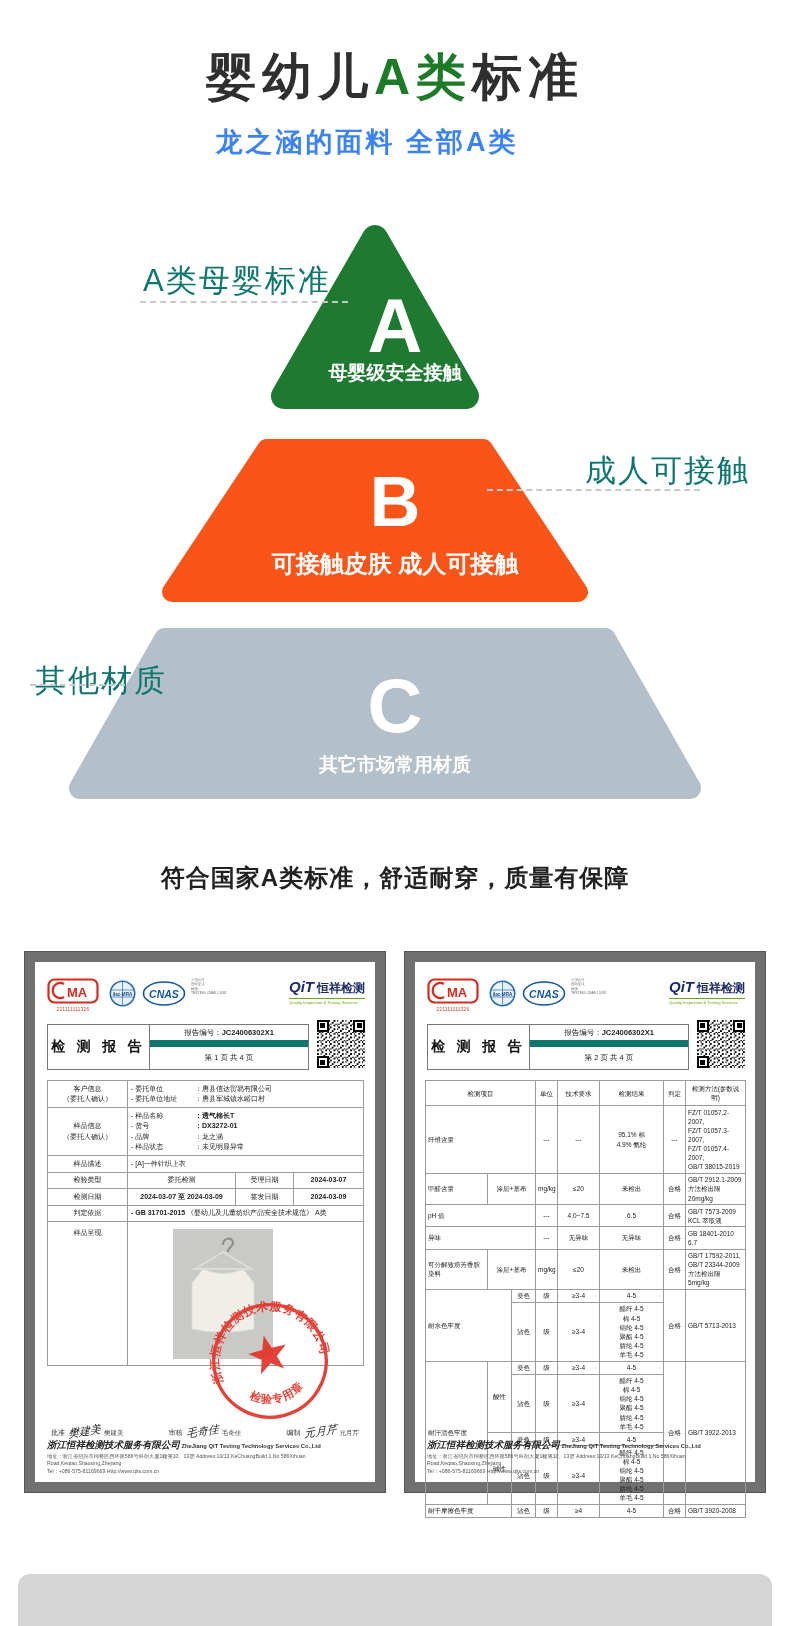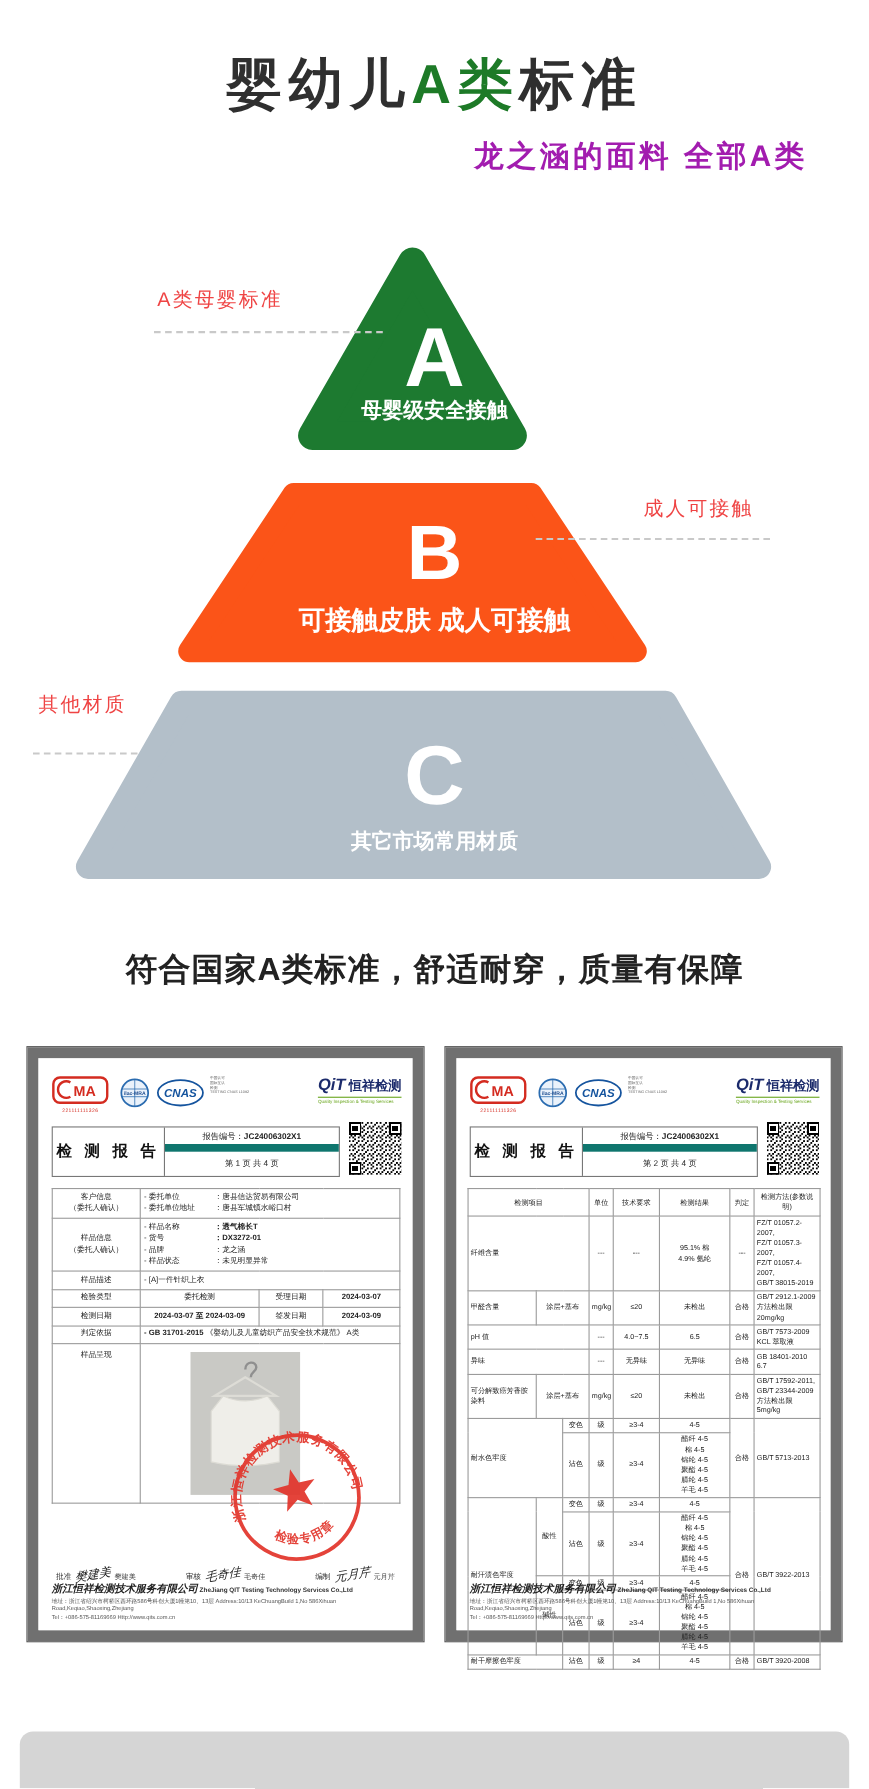--- a/index.html
+++ b/index.html
@@ -4,37 +4,37 @@
 <style>
   html,body{margin:0;padding:0;background:#fff;}
   .stage{position:relative;width:790px;height:1626px;background:#fff;overflow:hidden;
          font-family:"Liberation Sans",sans-serif;color:#333;}
   .abs{position:absolute;}
 
   
   .main-title{top:44px;left:0;width:790px;text-align:center;font-size:50px;font-weight:bold;
               letter-spacing:6px;color:#2f2f2f;}
   .main-title .hl{color:#1d7a27;}
-  .sub-title{top:124px;left:0;width:734px;text-align:right;font-size:27px;font-weight:bold;
-             letter-spacing:3px;color:#a21caf;}
+  .sub-title{top:124px;left:0;width:734px;text-align:center;font-size:27px;font-weight:bold;
+             letter-spacing:3px;color:#3b82f6;}
 
   
   .pyr-svg{top:0;left:0;}
   .pyr-letter{color:#fff;font-weight:bold;text-align:center;width:790px;left:0;}
   .letter-a{top:282px;font-size:76px;}
   .letter-b{top:462px;font-size:70px;}
   .letter-c{top:662px;font-size:76px;}
   .pyr-cap{color:#fff;font-weight:bold;text-align:center;width:790px;left:0;font-size:19px;}
   .cap-a{top:360px;}
   .cap-b{top:548px;font-size:24px;}
   .cap-c{top:752px;}
-  .side-label{color:#ef4444;font-size:18px;letter-spacing:2px;}
+  .side-label{color:#0f766e;font-size:31px;letter-spacing:2px;}
   .dash{border-top:2px dashed #c9c9c9;height:0;}
 
-  .tagline{top:862px;left:0;width:790px;text-align:center;font-size:29px;font-weight:600;
+  .tagline{top:862px;left:0;width:790px;text-align:center;font-size:24px;font-weight:600;
            color:#222;letter-spacing:1px;}
 
   
   .frame{width:360px;height:540px;background:#fff;border:10px solid #707070;box-sizing:border-box;
          box-shadow:inset 0 0 0 1px #ababab,0 0 0 1px #565656;}
   .paper{position:absolute;inset:0;background:#fff;padding-left:20px;}
 
   
   .cma-num{font-size:4.5px;color:#d42b20;letter-spacing:.4px;margin-top:1px;text-align:center;}
   .cnas-side{font-size:3.4px;color:#666;line-height:1.25;white-space:pre-line;}
@@ -104,21 +104,21 @@
   <div class="abs pyr-cap cap-a">母婴级安全接触</div>
   <div class="abs pyr-letter letter-b">B</div>
   <div class="abs pyr-cap cap-b">可接触皮肤 成人可接触</div>
   <div class="abs pyr-letter letter-c">C</div>
   <div class="abs pyr-cap cap-c">其它市场常用材质</div>
 
   <div class="abs side-label" style="left:143px;top:260px;">A类母婴标准</div>
   <div class="abs dash" style="left:140px;top:301px;width:208px;"></div>
   <div class="abs side-label" style="left:585px;top:450px;">成人可接触</div>
   <div class="abs dash" style="left:487px;top:489px;width:213px;"></div>
-  <div class="abs side-label" style="left:35px;top:628px;">其他材质</div>
+  <div class="abs side-label" style="left:35px;top:660px;">其他材质</div>
   <div class="abs dash" style="left:30px;top:684px;width:95px;"></div>
 
   <div class="abs tagline">符合国家A类标准，舒适耐穿，质量有保障</div>
 
   <div class="abs frame" style="left:25px;top:952px;">
     <div class="paper">
 
       <svg class="abs" style="left:12px;top:16px;" width="52" height="30" viewBox="0 0 52 30">
         <rect x="1.5" y="1.5" width="49" height="23" rx="6" fill="none" stroke="#d42b20" stroke-width="2.2"></rect>
         <path d="M17,6 a7.5,7.5 0 1 0 0,13" fill="none" stroke="#d42b20" stroke-width="2.2"></path>

